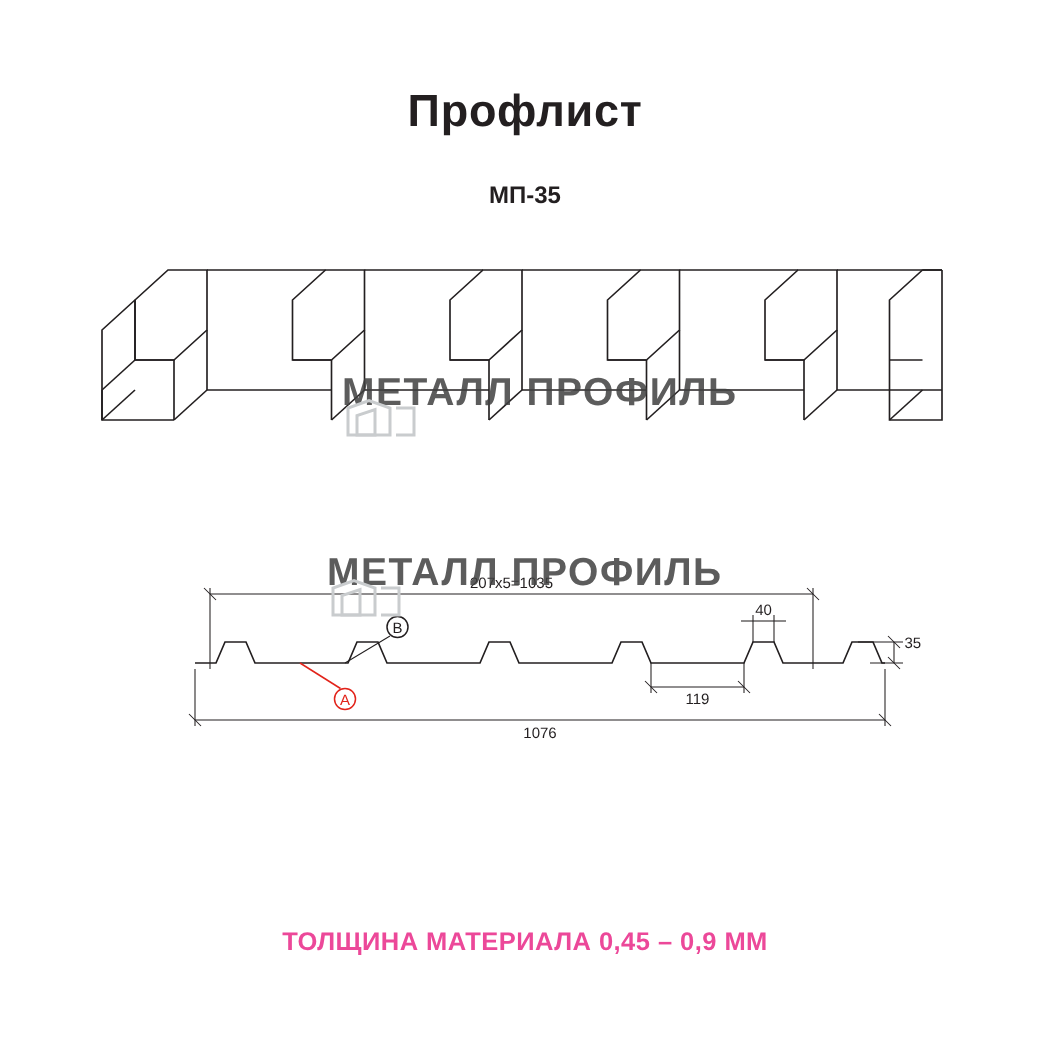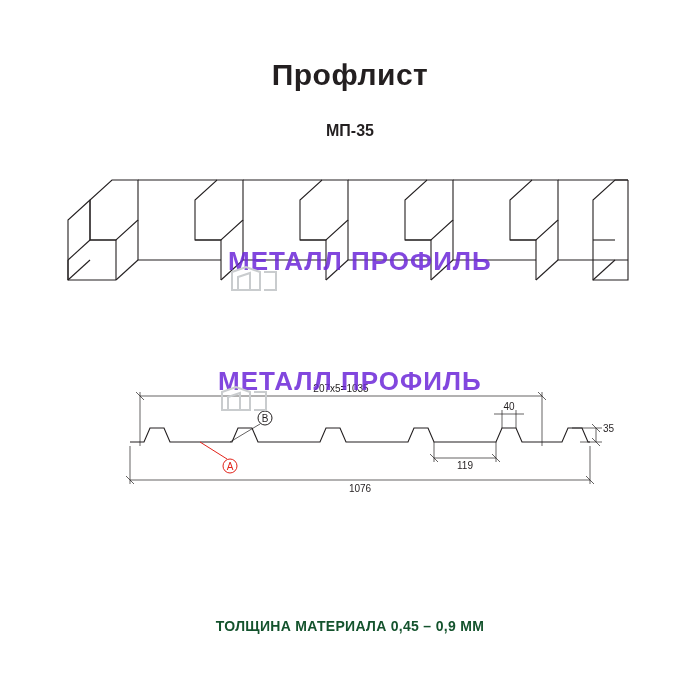--- a/index.html
+++ b/index.html
@@ -41,43 +41,43 @@
     font-weight: bold;
     color: #231f20;
     margin-top: 21px;
   }
   .footer-note {
     position: absolute;
     top: 618px;
     left: 0;
     width: 700px;
     text-align: center;
-    font-size: 14px;
+    font-size: 17px;
     font-weight: bold;
     letter-spacing: 0.3px;
-    color: #14532d;
+    color: #ec4899;
   }
   .iso-view {
     position: absolute;
     top: 160px;
     left: 60px;
     width: 580px;
     height: 160px;
   }
   .section-view {
     position: absolute;
     top: 370px;
     left: 110px;
     width: 500px;
     height: 130px;
   }
   .watermark {
     position: absolute;
     pointer-events: none;
-    color: #6d28d9;
+    color: #404040;
     font-weight: bold;
     font-family: "Liberation Sans", sans-serif;
     letter-spacing: 1px;
     opacity: 0.85;
   }
   .wm1 {
     top: 246px;
     left: 228px;
     font-size: 26px;
   }

